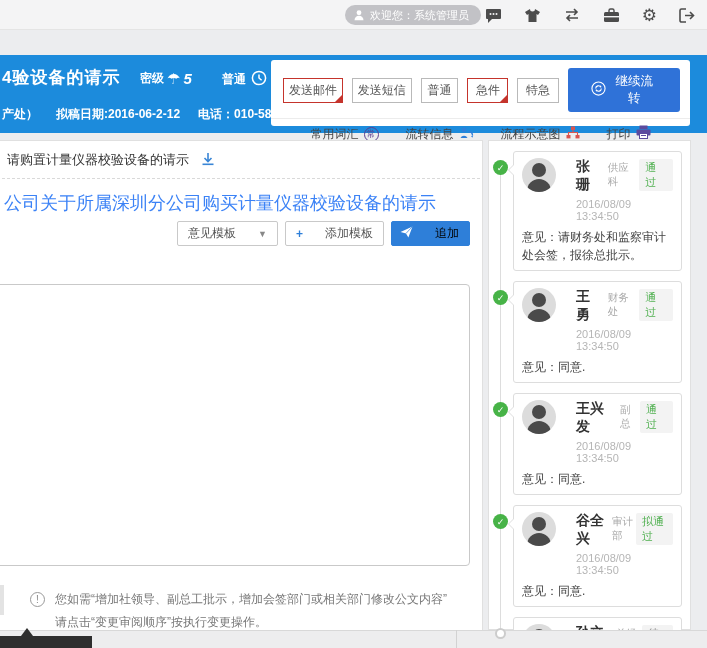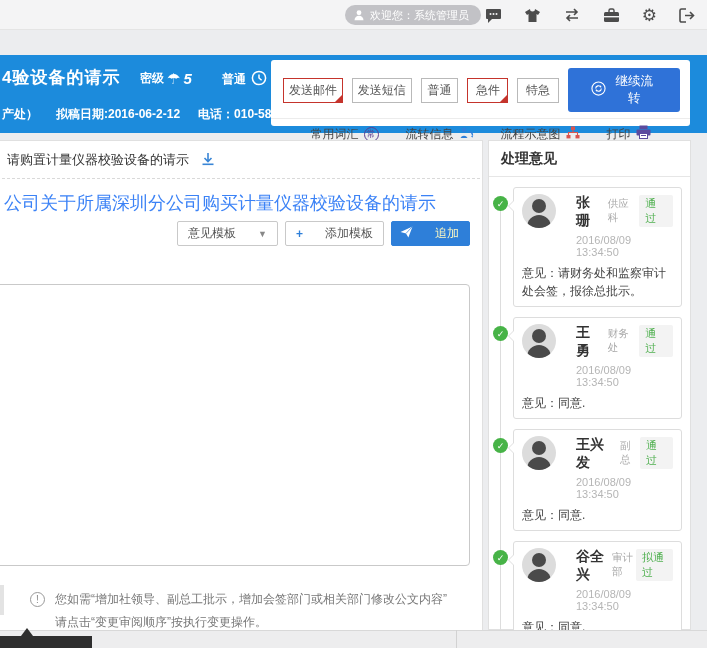--- a/index.html
+++ b/index.html
@@ -36,21 +36,21 @@
 
   
   .leftpanel { position:absolute; left:0; top:140px; width:483px; height:520px; background:#fff; border:1px solid #e0e0e0; border-left:none; overflow:hidden; }
   .attach-row { padding:10px 10px 9px 7px; font-size:13px; color:#333; display:flex; align-items:center; gap:12px; }
   .dash-div { border-top:1px dashed #d9d9d9; margin:0 2px; }
   .title-row { padding:12px 10px 10px 4px; font-size:18px; color:#3b82f6; }
   .op-toolbar { position:absolute; right:12px; top:80px; display:flex; gap:7px; }
   .tbtn { background:#fff; border:1px solid #c9c9c9; color:#555; font-size:12px; padding:3px 10px; border-radius:2px; display:flex; align-items:center; gap:22px; cursor:pointer; font-family:inherit; }
   .tbtn .caret { font-size:9px; color:#888; }
   .tbtn .plus { color:#2e7fd9; font-weight:bold; }
-  .tbtn.blue { background:#2e7fd9; border-color:#2e7fd9; color:#fef9c3;padding-left:8px; }
+  .tbtn.blue { background:#2e7fd9; border-color:#2e7fd9; color:#000000;padding-left:8px; }
   .bigtext { position:absolute; left:-14px; top:143px; width:484px; height:282px; border:1px solid #c9c9c9; border-radius:4px; resize:none; outline:none; font-family:inherit; font-size:13px; padding:8px; }
   .note { position:absolute; left:30px; top:447px; width:430px; display:flex; gap:10px; font-size:12px; color:#777; line-height:1.9; }
   .note-icon { flex-shrink:0; width:15px; height:15px; border:1px solid #999; border-radius:50%; color:#888; font-size:10px; display:flex; align-items:center; justify-content:center; margin-top:4px; }
   .left-stub { position:absolute; left:0; top:444px; width:4px; height:30px; background:#e3e3e3; }
 
   
   .rightpanel { position:absolute; left:488px; top:140px; width:203px; height:490px; background:#fff; border:1px solid #e0e0e0; }
   .rp-header { padding:9px 12px 8px; font-size:14px; font-weight:bold; color:#333; border-bottom:1px solid #e6e6e6; }
   .timeline { position:relative; padding:10px 8px 10px 24px; }
   .vline { position:absolute; left:11px; top:24px; width:1px; height:528px; max-height:calc(100% - 90px); background:#ddd; }
@@ -238,21 +238,20 @@
   <div class="note">
     <span class="note-icon">!</span>
     <div>
       <div>您如需“增加社领导、副总工批示，增加会签部门或相关部门修改公文内容”</div>
       <div>请点击“变更审阅顺序”按执行变更操作。</div>
     </div>
   </div>
 </div>
 
 <div class="rightpanel">
-  <div class="rp-header">处理意见</div>
   <div class="timeline">
     <div class="vline"></div>
 
     <div class="titem">
       <span class="dot">✓</span>
       <div class="tcard">
         <div class="chead">
           <span class="avatar"></span>
           <div class="cinfo">
             <div class="nline">

